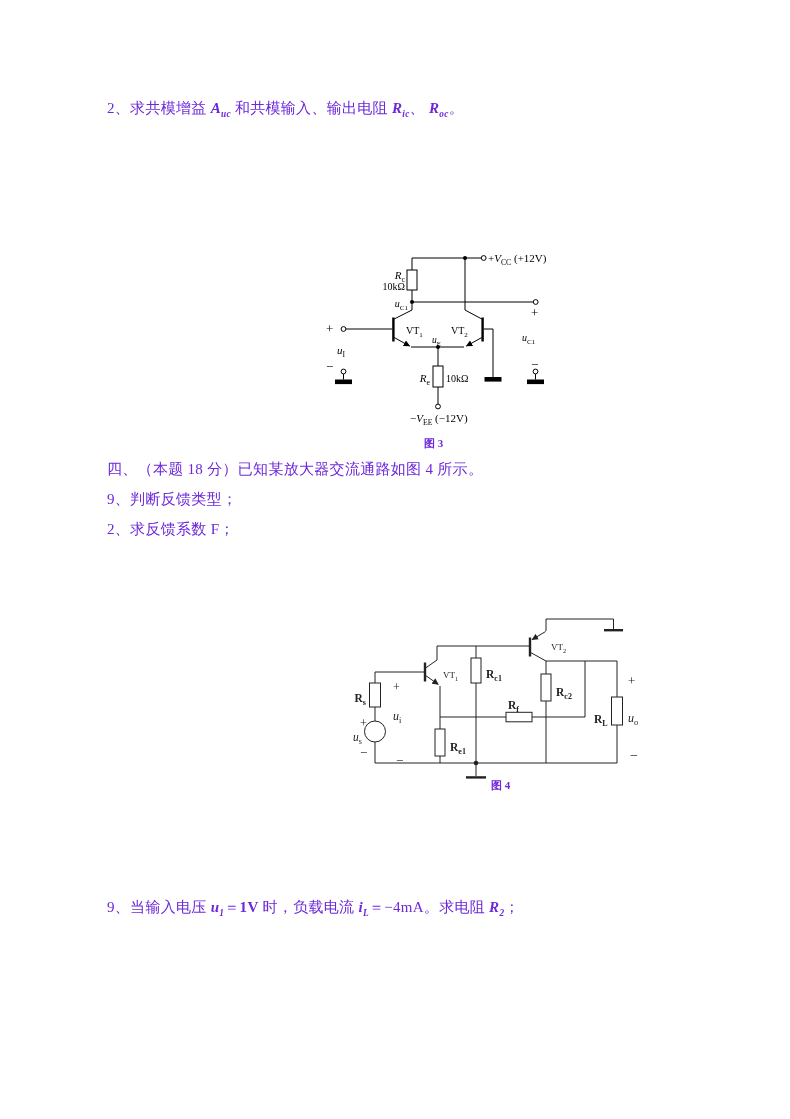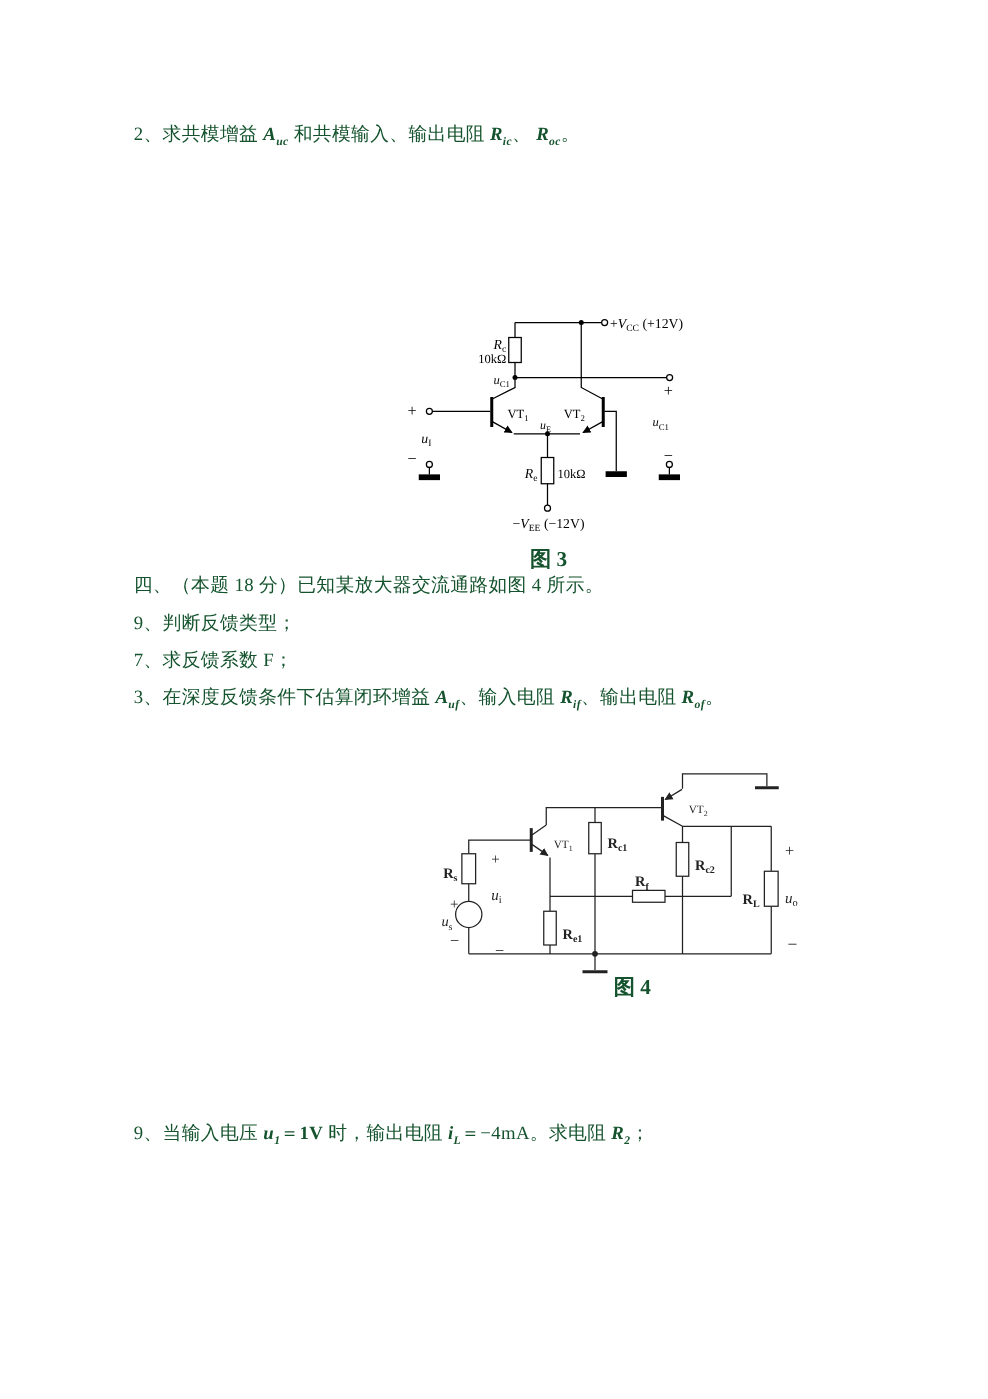--- a/index.html
+++ b/index.html
@@ -1,37 +1,36 @@
 <!DOCTYPE html>
 <html><head>
 <meta charset="utf-8">
 <style>
   html,body{margin:0;padding:0;background:#fff;}
   .page{position:relative;width:790px;height:1119px;background:#fff;overflow:hidden;
-        font-family:"Liberation Serif",serif;color:#14532d;}
+        font-family:"Liberation Serif",serif;color:#6d28d9;}
   .line{position:absolute;left:107px;font-size:15px;line-height:18px;white-space:nowrap;
         letter-spacing:0.3px;}
   .b{font-weight:bold;}
   .i{font-style:italic;}
   sub{font-size:62%;line-height:0;}
   .fig{position:absolute;}
-  .caption{position:absolute;font-size:17px;white-space:nowrap;}
+  .caption{position:absolute;font-size:11px;white-space:nowrap;}
   svg text{font-family:"Liberation Serif",serif;}
 </style>
 </head>
 <body>
 
 <div class="page">
 
   <div class="line" style="top:99px"><span>2、求共模增益 </span><span class="b i">A<sub>uc</sub></span><span> 和共模输入、输出电阻 </span><span class="b i">R<sub>ic</sub></span><span>、 </span><span class="b i">R<sub>oc</sub></span><span>。</span></div>
   <div class="line" style="top:460px">四、（本题 18 分）已知某放大器交流通路如图 4 所示。</div>
   <div class="line" style="top:490px">9、判断反馈类型；</div>
-  <div class="line" style="top:520px">7、求反馈系数 F；</div>
-  <div class="line" style="top:549px"><span>3、在深度反馈条件下估算闭环增益 </span><span class="b i">A<sub>uf</sub></span><span>、输入电阻 </span><span class="b i">R<sub>if</sub></span><span>、输出电阻 </span><span class="b i">R<sub>of</sub></span><span>。</span></div>
-  <div class="line" style="top:898px"><span>9、当输入电压 </span><span class="b i">u<sub>1</sub></span><span>＝</span><span class="b">1V</span><span> 时，输出电阻 </span><span class="b i">i<sub>L</sub></span><span>＝−4mA。求电阻 </span><span class="b i">R<sub>2</sub></span><span>；</span></div>
+  <div class="line" style="top:520px">2、求反馈系数 F；</div>
+  <div class="line" style="top:898px"><span>9、当输入电压 </span><span class="b i">u<sub>1</sub></span><span>＝</span><span class="b">1V</span><span> 时，负载电流 </span><span class="b i">i<sub>L</sub></span><span>＝−4mA。求电阻 </span><span class="b i">R<sub>2</sub></span><span>；</span></div>
 
   <svg class="fig" style="left:325px;top:245px" width="265" height="215" viewBox="325 245 265 215">
     <defs>
       <marker id="arr3" viewBox="0 0 8 8" refX="6.2" refY="4" markerWidth="7.5" markerHeight="7.5" orient="auto">
         <path d="M0,0.6 L7,4 L0,7.4 Z" fill="#000"></path>
       </marker>
     </defs>
 
     <g stroke="#000" stroke-width="1" fill="none">
       <path d="M412,258 H481 M412,258 V270 M412,290 V302

